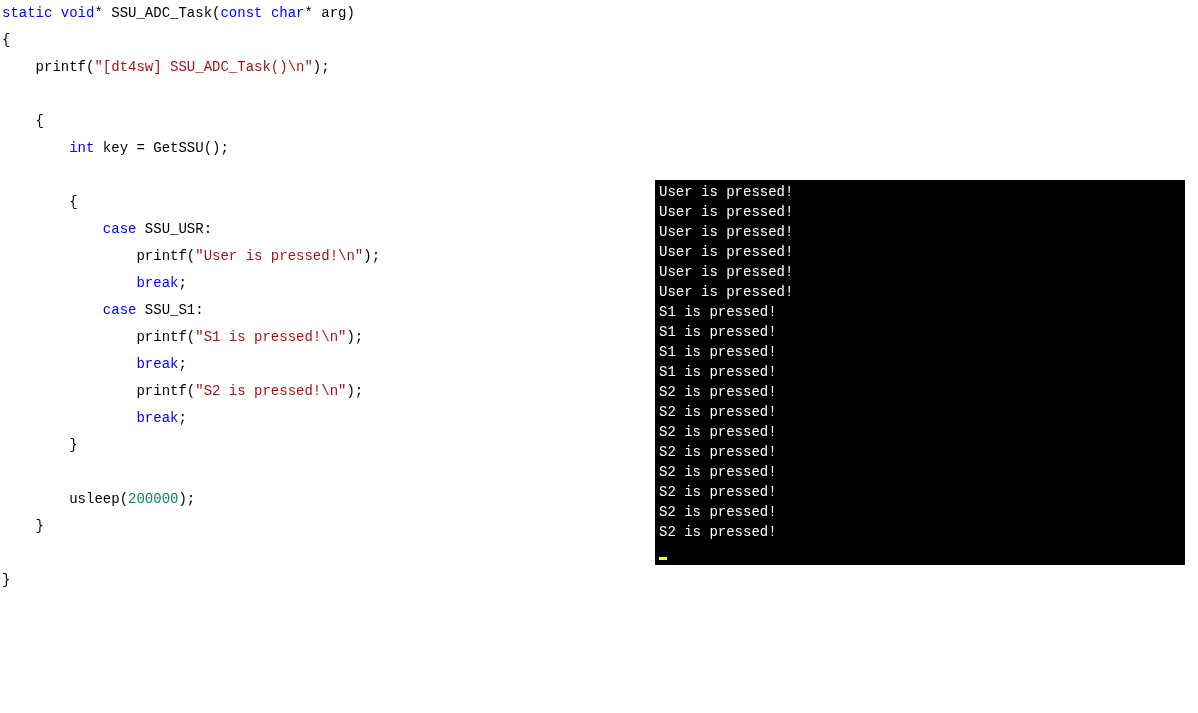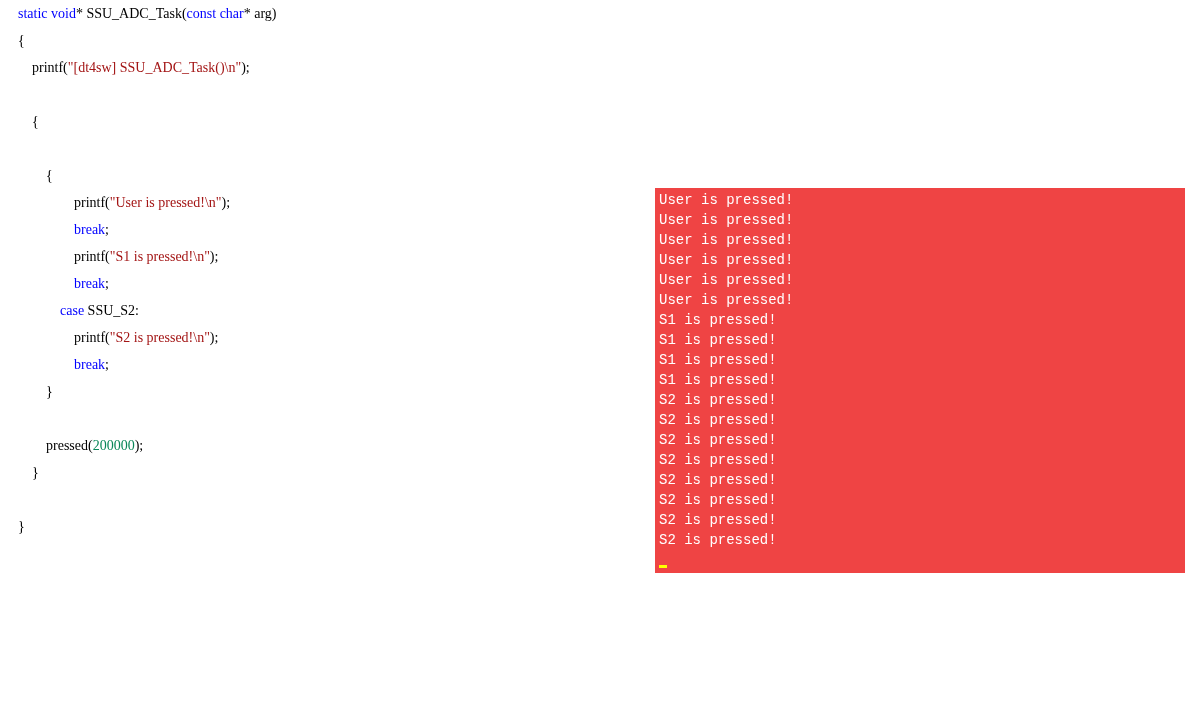--- a/index.html
+++ b/index.html
@@ -12,40 +12,39 @@
       position: relative;
       overflow: hidden;
     }
     .code-editor {
       position: absolute;
       left: 0;
       top: 0;
       width: 100%;
       height: 100%;
       line-height: 27px;
-      padding-left: 18px;
-      font-family: Liberation Serif, serif;
+      padding-left: 2px;
     }
     .code-line {
       white-space: pre;
       height: 27px;
     }
     .kw-blue { color: #0000ff; }
     .punct { color: #000000; }
     .str { color: #a31515; }
     .num { color: #098658; }
     .ident { color: #000000; }
     
     .terminal {
       position: absolute;
       left: 655px;
-      top: 188px;
+      top: 180px;
       width: 530px;
       height: 385px;
-      background: #ef4444;
+      background: #000000;
       color: #ffffff;
       font-family: 'Courier New', monospace;
       font-size: 14px;
       line-height: 20px;
       padding: 2px 4px;
       overflow: hidden;
     }
     .term-line {
       white-space: pre;
     }
@@ -60,32 +59,34 @@
   </style>
 </head>
 <body>
 
 <div class="code-editor" id="code-editor">
     <div class="code-line"><span class="kw-blue">static </span><span class="kw-blue">void</span><span class="ident">* SSU_ADC_Task(</span><span class="kw-blue">const </span><span class="kw-blue">char</span><span class="ident">* arg)</span></div>
     <div class="code-line"><span class="punct">{</span></div>
     <div class="code-line">    <span class="ident">printf(</span><span class="str">"[dt4sw] SSU_ADC_Task()\n"</span><span class="punct">);</span></div>
     <div class="code-line"></div>
     <div class="code-line">    <span class="punct">{</span></div>
+    <div class="code-line">        <span class="kw-blue">int </span><span class="ident">key = GetSSU();</span></div>
     <div class="code-line"></div>
     <div class="code-line">        <span class="punct">{</span></div>
+    <div class="code-line">            <span class="kw-blue">case </span><span class="ident">SSU_USR:</span></div>
     <div class="code-line">                <span class="ident">printf(</span><span class="str">"User is pressed!\n"</span><span class="punct">);</span></div>
     <div class="code-line">                <span class="kw-blue">break</span><span class="punct">;</span></div>
+    <div class="code-line">            <span class="kw-blue">case </span><span class="ident">SSU_S1:</span></div>
     <div class="code-line">                <span class="ident">printf(</span><span class="str">"S1 is pressed!\n"</span><span class="punct">);</span></div>
     <div class="code-line">                <span class="kw-blue">break</span><span class="punct">;</span></div>
-    <div class="code-line">            <span class="kw-blue">case </span><span class="ident">SSU_S2:</span></div>
     <div class="code-line">                <span class="ident">printf(</span><span class="str">"S2 is pressed!\n"</span><span class="punct">);</span></div>
     <div class="code-line">                <span class="kw-blue">break</span><span class="punct">;</span></div>
     <div class="code-line">        <span class="punct">}</span></div>
     <div class="code-line"></div>
-    <div class="code-line">        <span class="ident">pressed(</span><span class="num">200000</span><span class="punct">);</span></div>
+    <div class="code-line">        <span class="ident">usleep(</span><span class="num">200000</span><span class="punct">);</span></div>
     <div class="code-line">    <span class="punct">}</span></div>
     <div class="code-line"></div>
     <div class="code-line"><span class="punct">}</span></div>
   </div>
 
 <div class="terminal" id="terminal">
     <div class="term-line">User is pressed!</div>
     <div class="term-line">User is pressed!</div>
     <div class="term-line">User is pressed!</div>
     <div class="term-line">User is pressed!</div>

